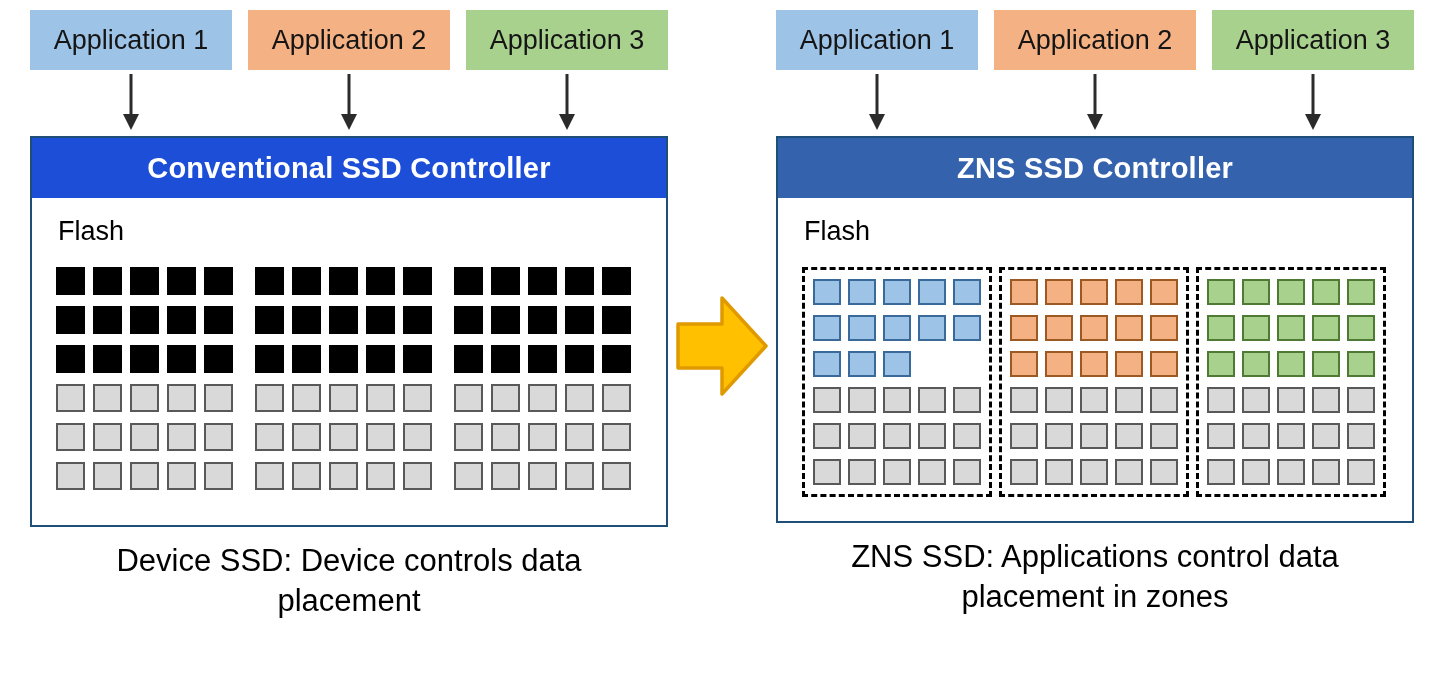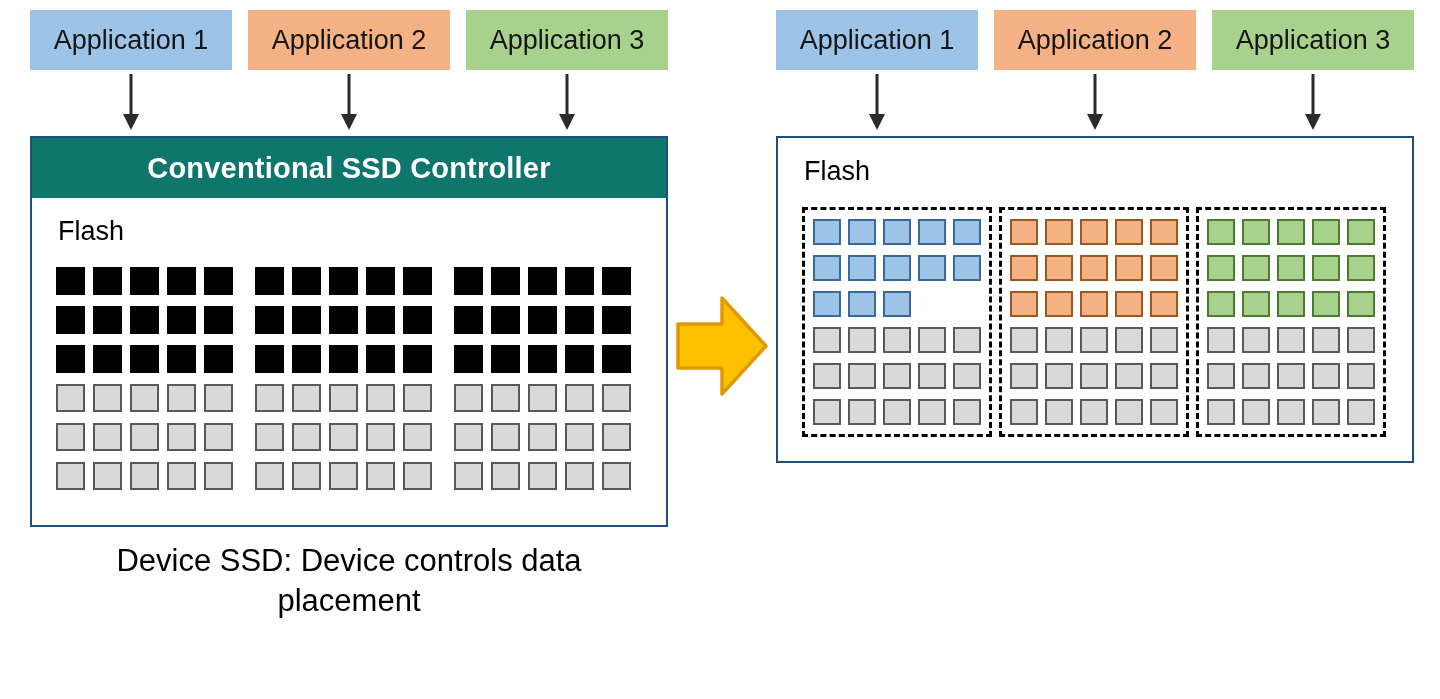--- a/index.html
+++ b/index.html
@@ -58,21 +58,21 @@
           </svg>
       </div>
       <div class="arrow-slot">
         <svg class="down-arrow" width="26" height="60" viewBox="0 0 26 60">
             <line x1="13" y1="2" x2="13" y2="42" stroke-width="3" stroke="#2b2b2b"></line>
             <polygon points="5,42 21,42 13,58" fill="#2b2b2b"></polygon>
           </svg>
       </div>
     </div>
     <div class="controller" style="border-color: rgb(31, 78, 121);">
-      <div class="ctrl-header" style="background: #0f766e; align-items: center;">
+      <div class="ctrl-header" style="background: #1d4ed8; align-items: center;">
         <span>Conventional SSD Controller</span>
       </div>
       <div class="ctrl-body">
         <div class="flash-label">Flash</div>
         <div class="left-grid">
             <div class="grid-row">
               <div class="grid-group">
                 <div class="cell" style="background: rgb(0, 0, 0); border-color: rgb(0, 0, 0);"></div>
                 <div class="cell" style="background: rgb(0, 0, 0); border-color: rgb(0, 0, 0);"></div>
                 <div class="cell" style="background: rgb(0, 0, 0); border-color: rgb(0, 0, 0);"></div>
@@ -247,20 +247,23 @@
           </svg>
       </div>
       <div class="arrow-slot">
         <svg class="down-arrow" width="26" height="60" viewBox="0 0 26 60">
             <line x1="13" y1="2" x2="13" y2="42" stroke-width="3" stroke="#2b2b2b"></line>
             <polygon points="5,42 21,42 13,58" fill="#2b2b2b"></polygon>
           </svg>
       </div>
     </div>
     <div class="controller" style="border-color: rgb(31, 78, 121);">
+      <div class="ctrl-header" style="background: rgb(52, 98, 173);">
+        <span>ZNS SSD Controller</span>
+      </div>
       <div class="ctrl-body">
         <div class="flash-label">Flash</div>
         <div class="zones-row">
             <div class="zone">
               <div class="grid-row">
                 <div class="cell" style="background: rgb(157, 195, 230); border-color: rgb(58, 106, 153);"></div>
                 <div class="cell" style="background: rgb(157, 195, 230); border-color: rgb(58, 106, 153);"></div>
                 <div class="cell" style="background: rgb(157, 195, 230); border-color: rgb(58, 106, 153);"></div>
                 <div class="cell" style="background: rgb(157, 195, 230); border-color: rgb(58, 106, 153);"></div>
                 <div class="cell" style="background: rgb(157, 195, 230); border-color: rgb(58, 106, 153);"></div>
@@ -385,15 +388,16 @@
                 <div class="cell" style="background: rgb(217, 217, 217); border-color: rgb(89, 89, 89);"></div>
                 <div class="cell" style="background: rgb(217, 217, 217); border-color: rgb(89, 89, 89);"></div>
                 <div class="cell" style="background: rgb(217, 217, 217); border-color: rgb(89, 89, 89);"></div>
                 <div class="cell" style="background: rgb(217, 217, 217); border-color: rgb(89, 89, 89);"></div>
                 <div class="cell" style="background: rgb(217, 217, 217); border-color: rgb(89, 89, 89);"></div>
               </div>
             </div>
           </div>
       </div>
     </div>
+    <div class="caption">ZNS SSD: Applications control data placement in zones</div>
   </div>
 
 </div>
 
 </body></html>

